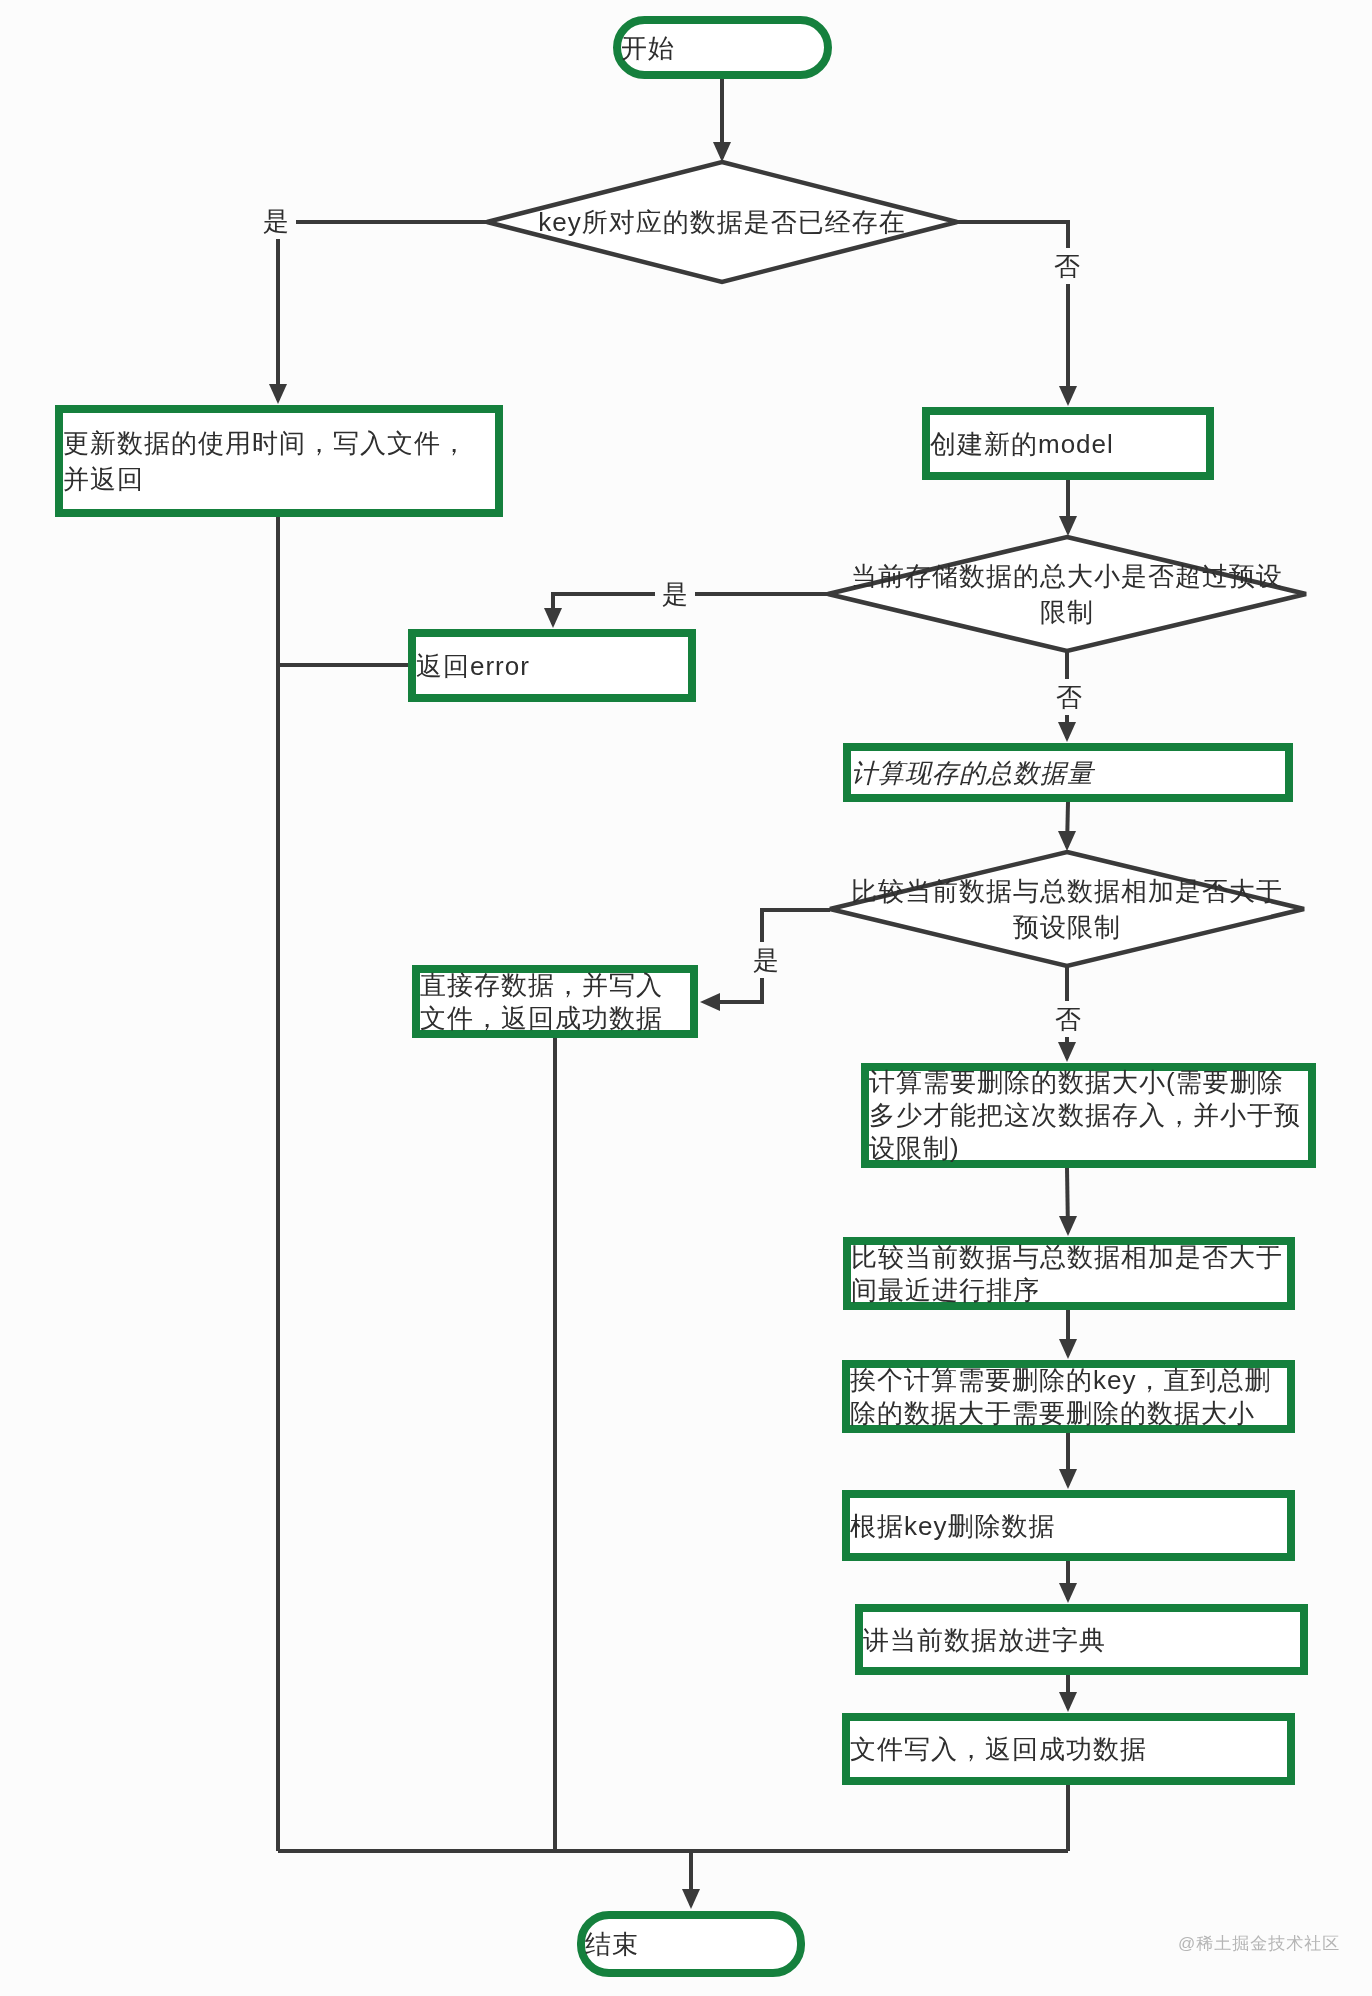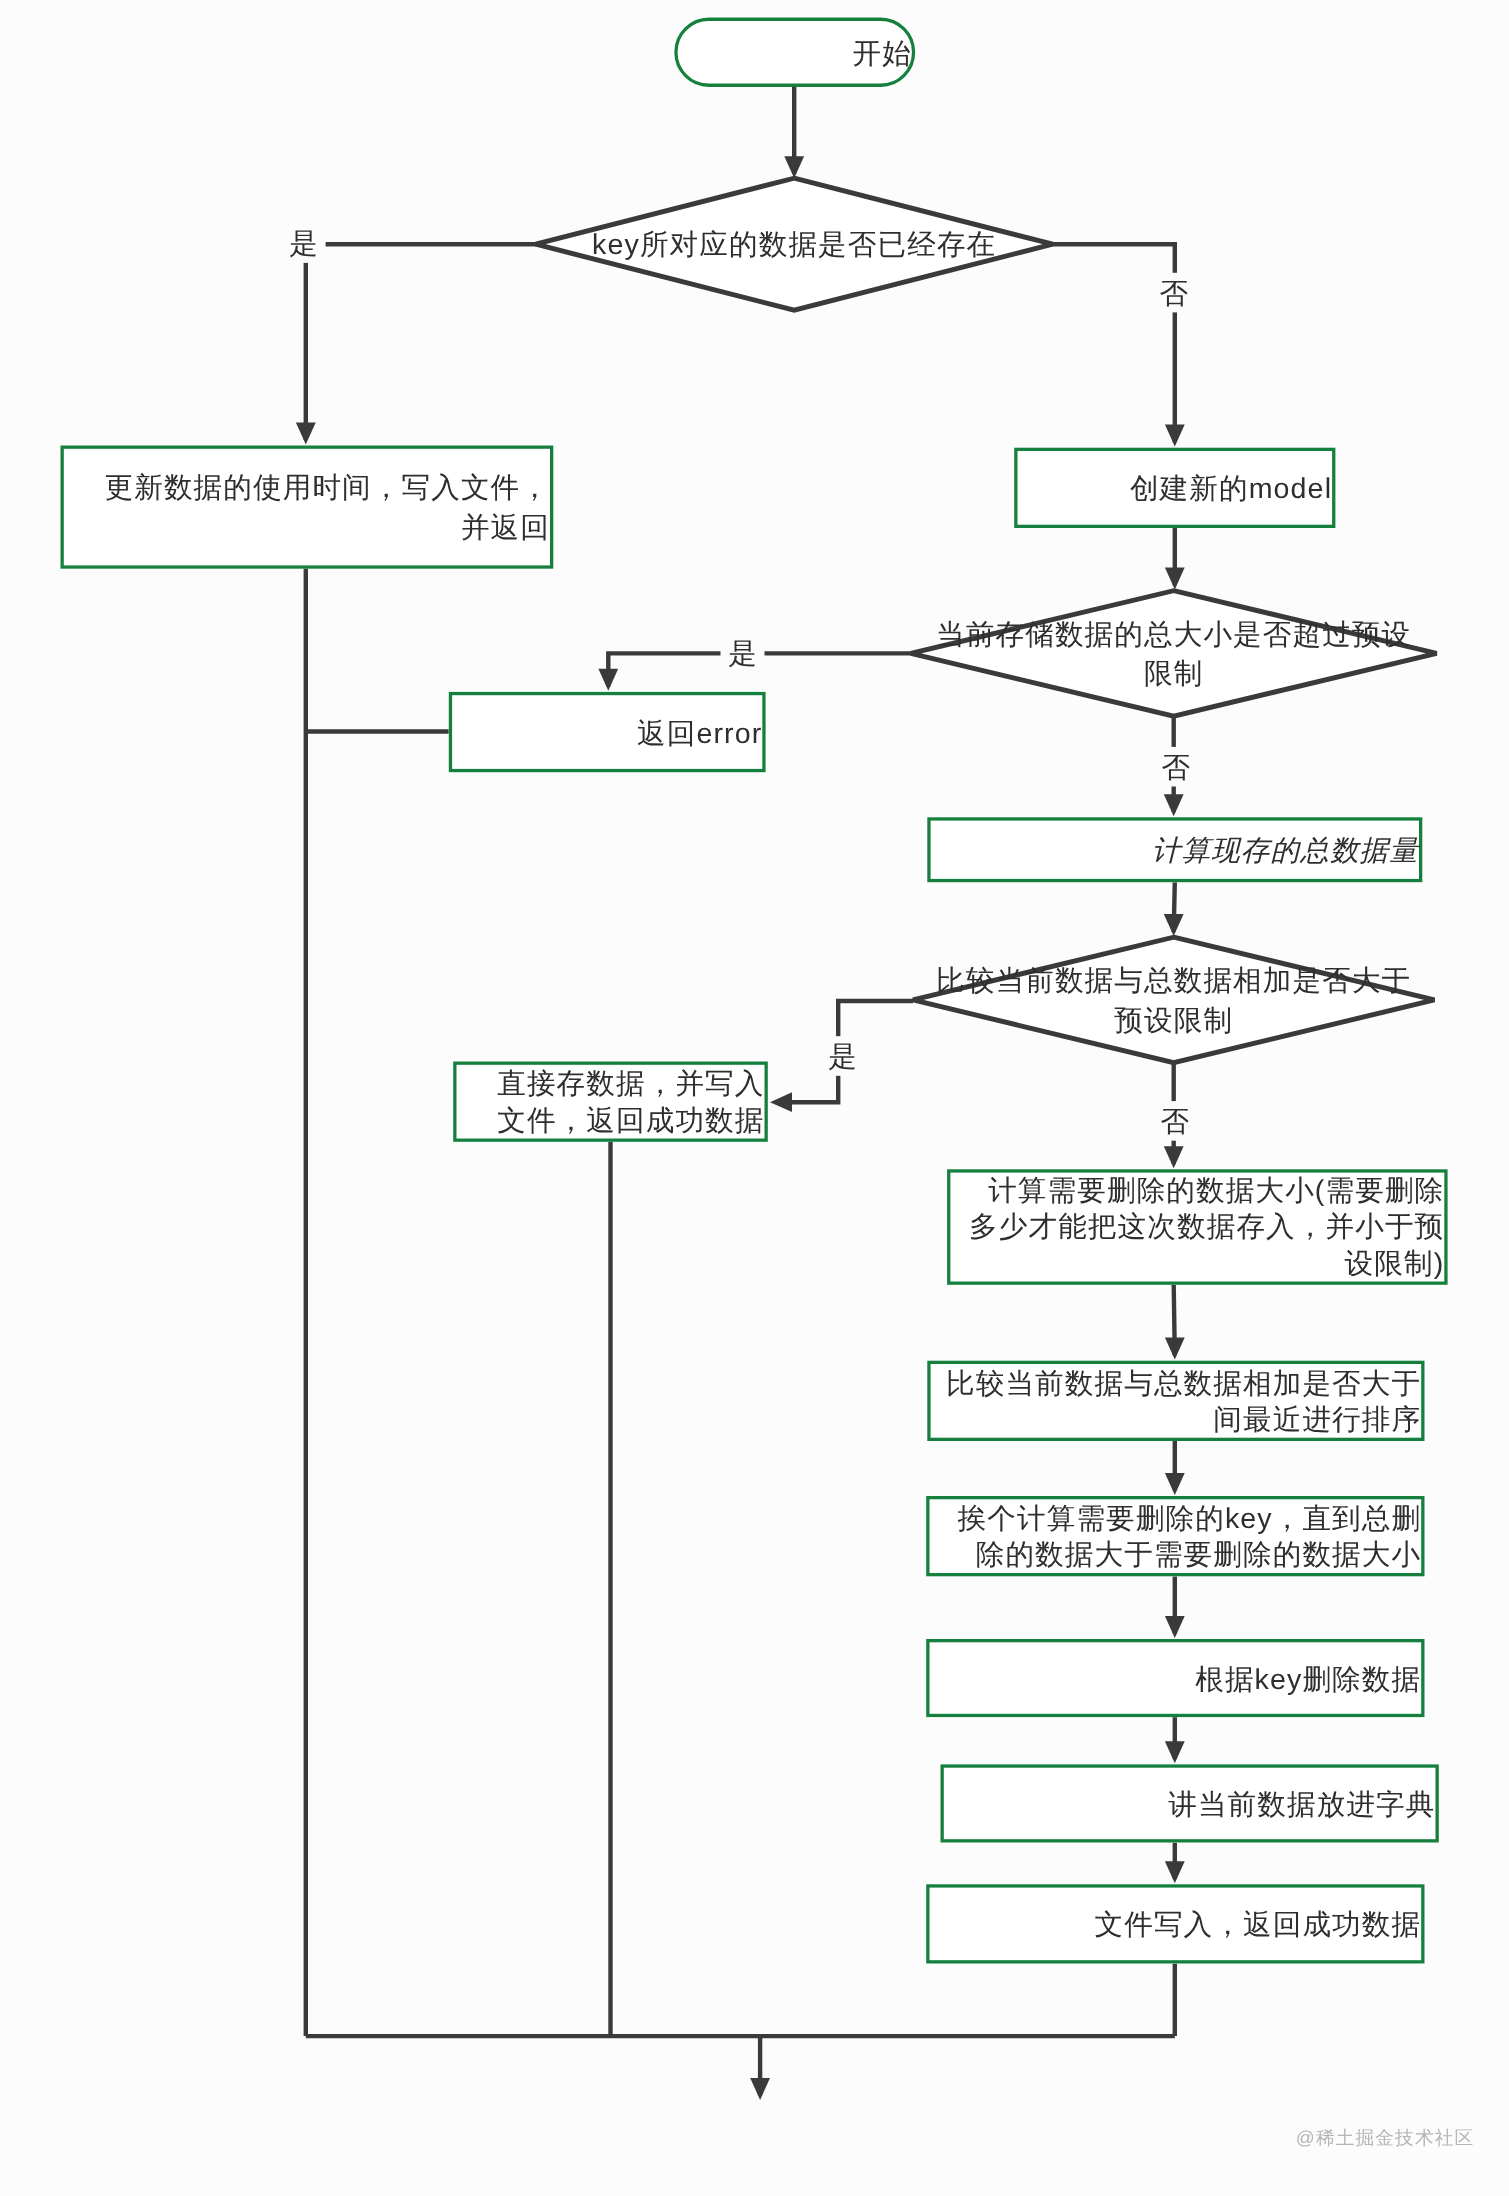--- a/index.html
+++ b/index.html
@@ -7,22 +7,22 @@
     position:relative;
     width:1372px;height:1996px;
     background:#fcfcfc;
     font-family:"Liberation Sans","DejaVu Sans",sans-serif;
     color:#2e2e2e;
     overflow:hidden;
   }
   #edge-layer{position:absolute;left:0;top:0;}
   .node{
     position:absolute;box-sizing:border-box;
-    border:3px solid #15803d;background:#ffffff;
-    display:flex;flex-direction:column;align-items:flex-end;justify-content:center;
+    border:8px solid #15803d;background:#ffffff;
+    display:flex;flex-direction:column;align-items:flex-start;justify-content:center;
     font-size:26px;line-height:36px;letter-spacing:1px;
     text-align:center;
   }
   .stadium{border-radius:32px;}
   .dlabel{
     position:absolute;text-align:center;
     font-size:26px;line-height:36px;letter-spacing:1px;
   }
   .elabel{
     position:absolute;width:40px;height:36px;
@@ -134,20 +134,23 @@
   </div>
 
   <div class="node" style="left:855px;top:1604px;width:453px;height:71px;">
     <div>讲当前数据放进字典</div>
   </div>
 
   <div class="node" style="left:842px;top:1713px;width:453px;height:72px;">
     <div>文件写入，返回成功数据</div>
   </div>
 
+  <div class="node stadium" style="left:577px;top:1911px;width:228px;height:66px;">
+    <div>结束</div>
+  </div>
 
   <div class="dlabel" style="left:827px;top:558px;width:480px;">
     <div>当前存储数据的总大小是否超过预设</div>
     <div>限制</div>
   </div>
 
   <div class="dlabel" style="left:482px;top:204px;width:480px;">
     <div>key所对应的数据是否已经存在</div>
   </div>
 

